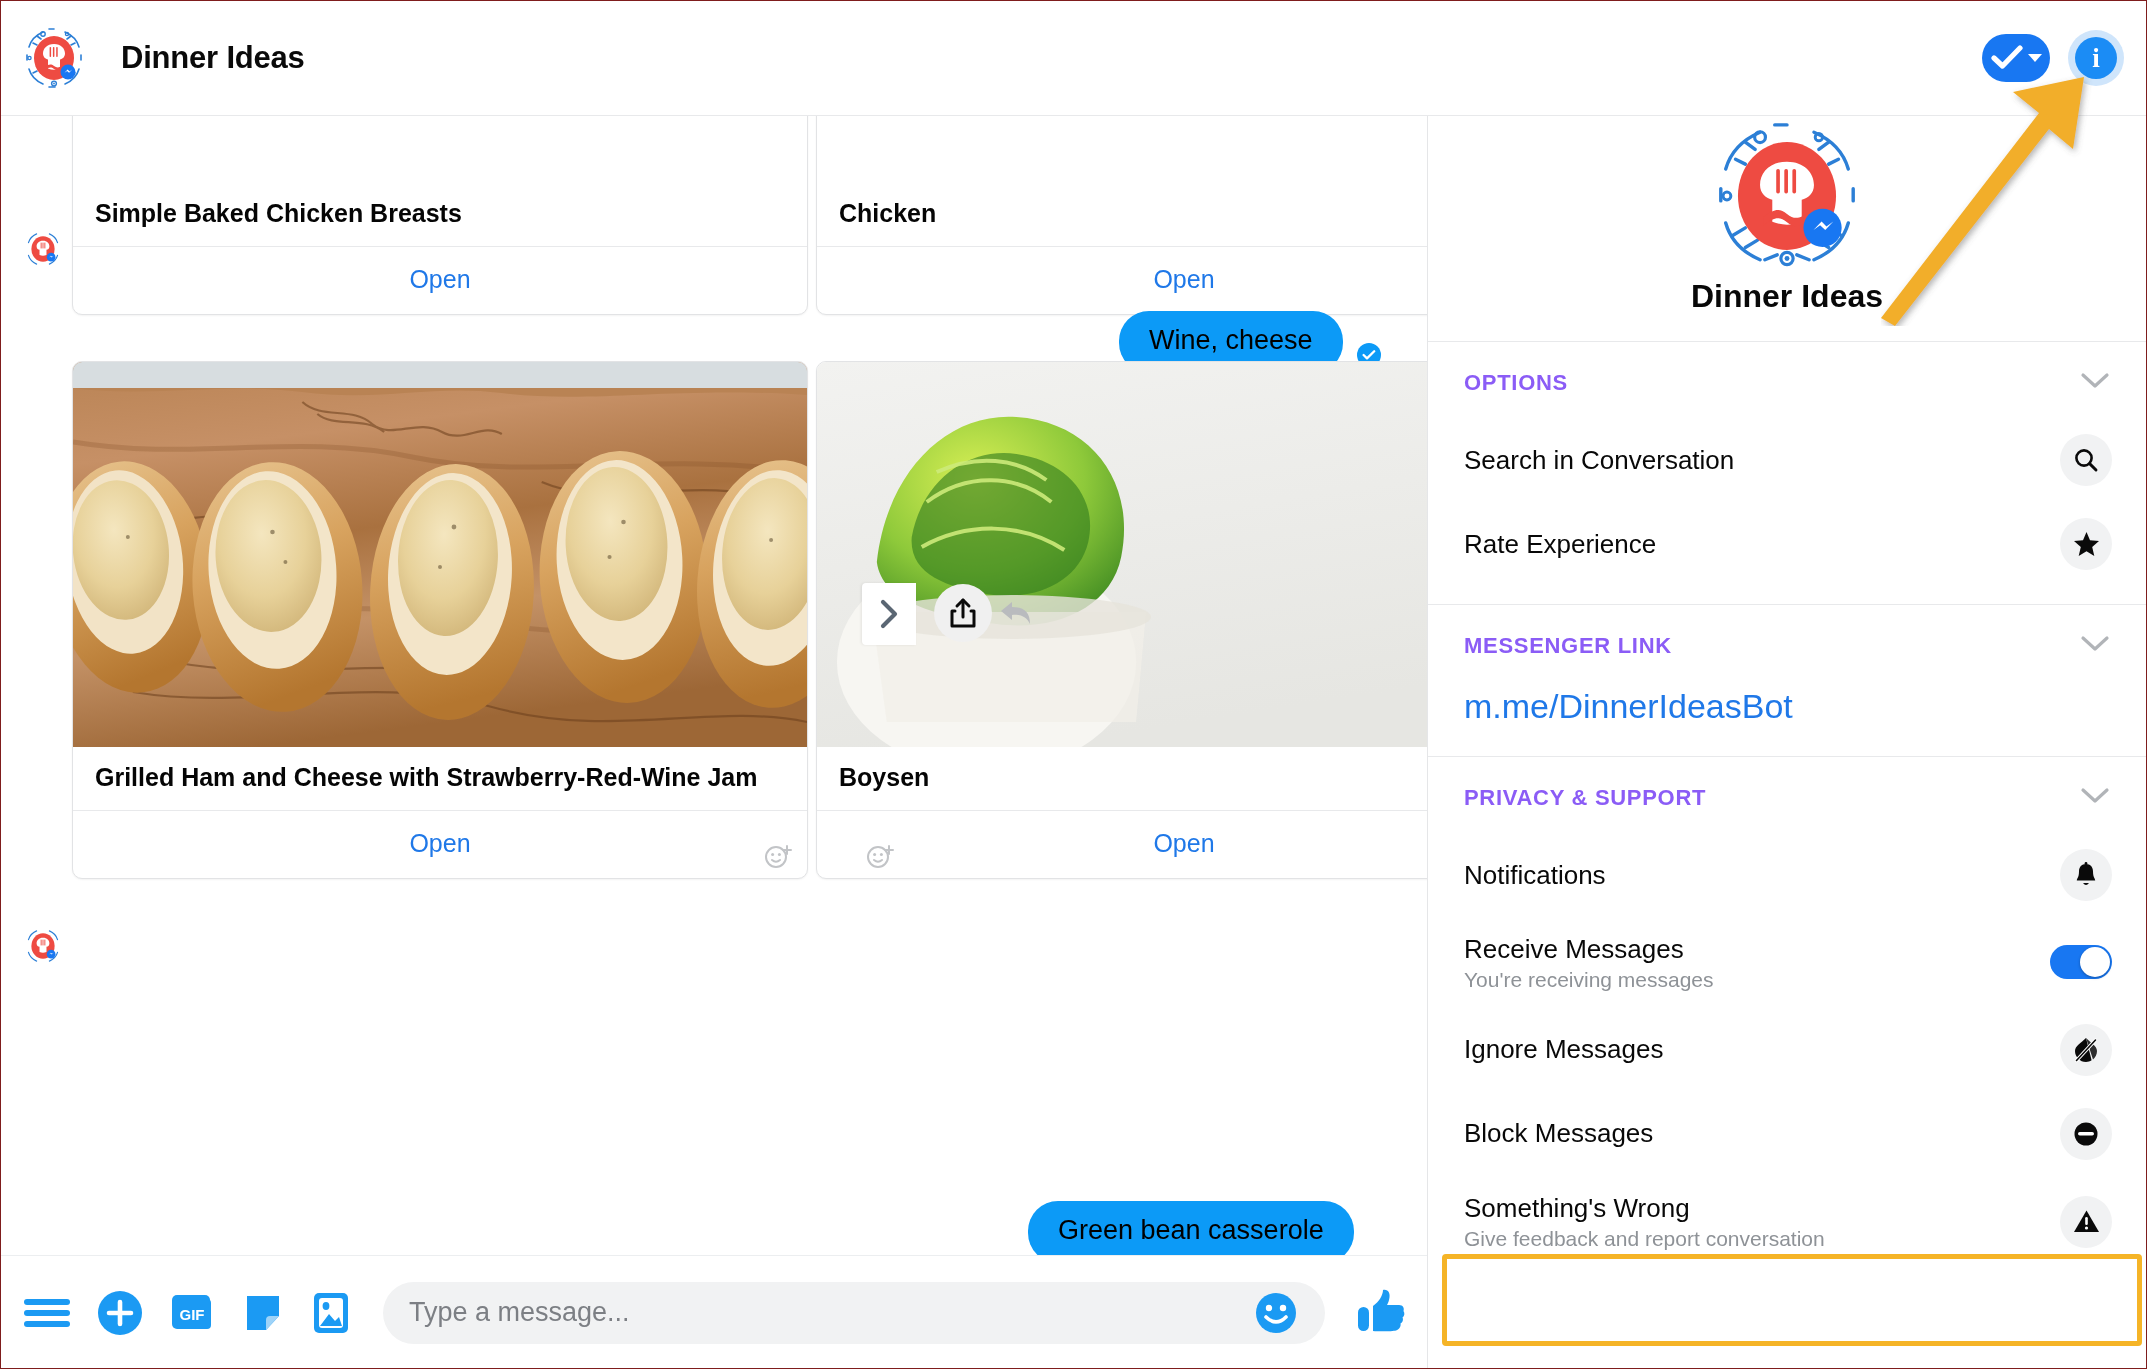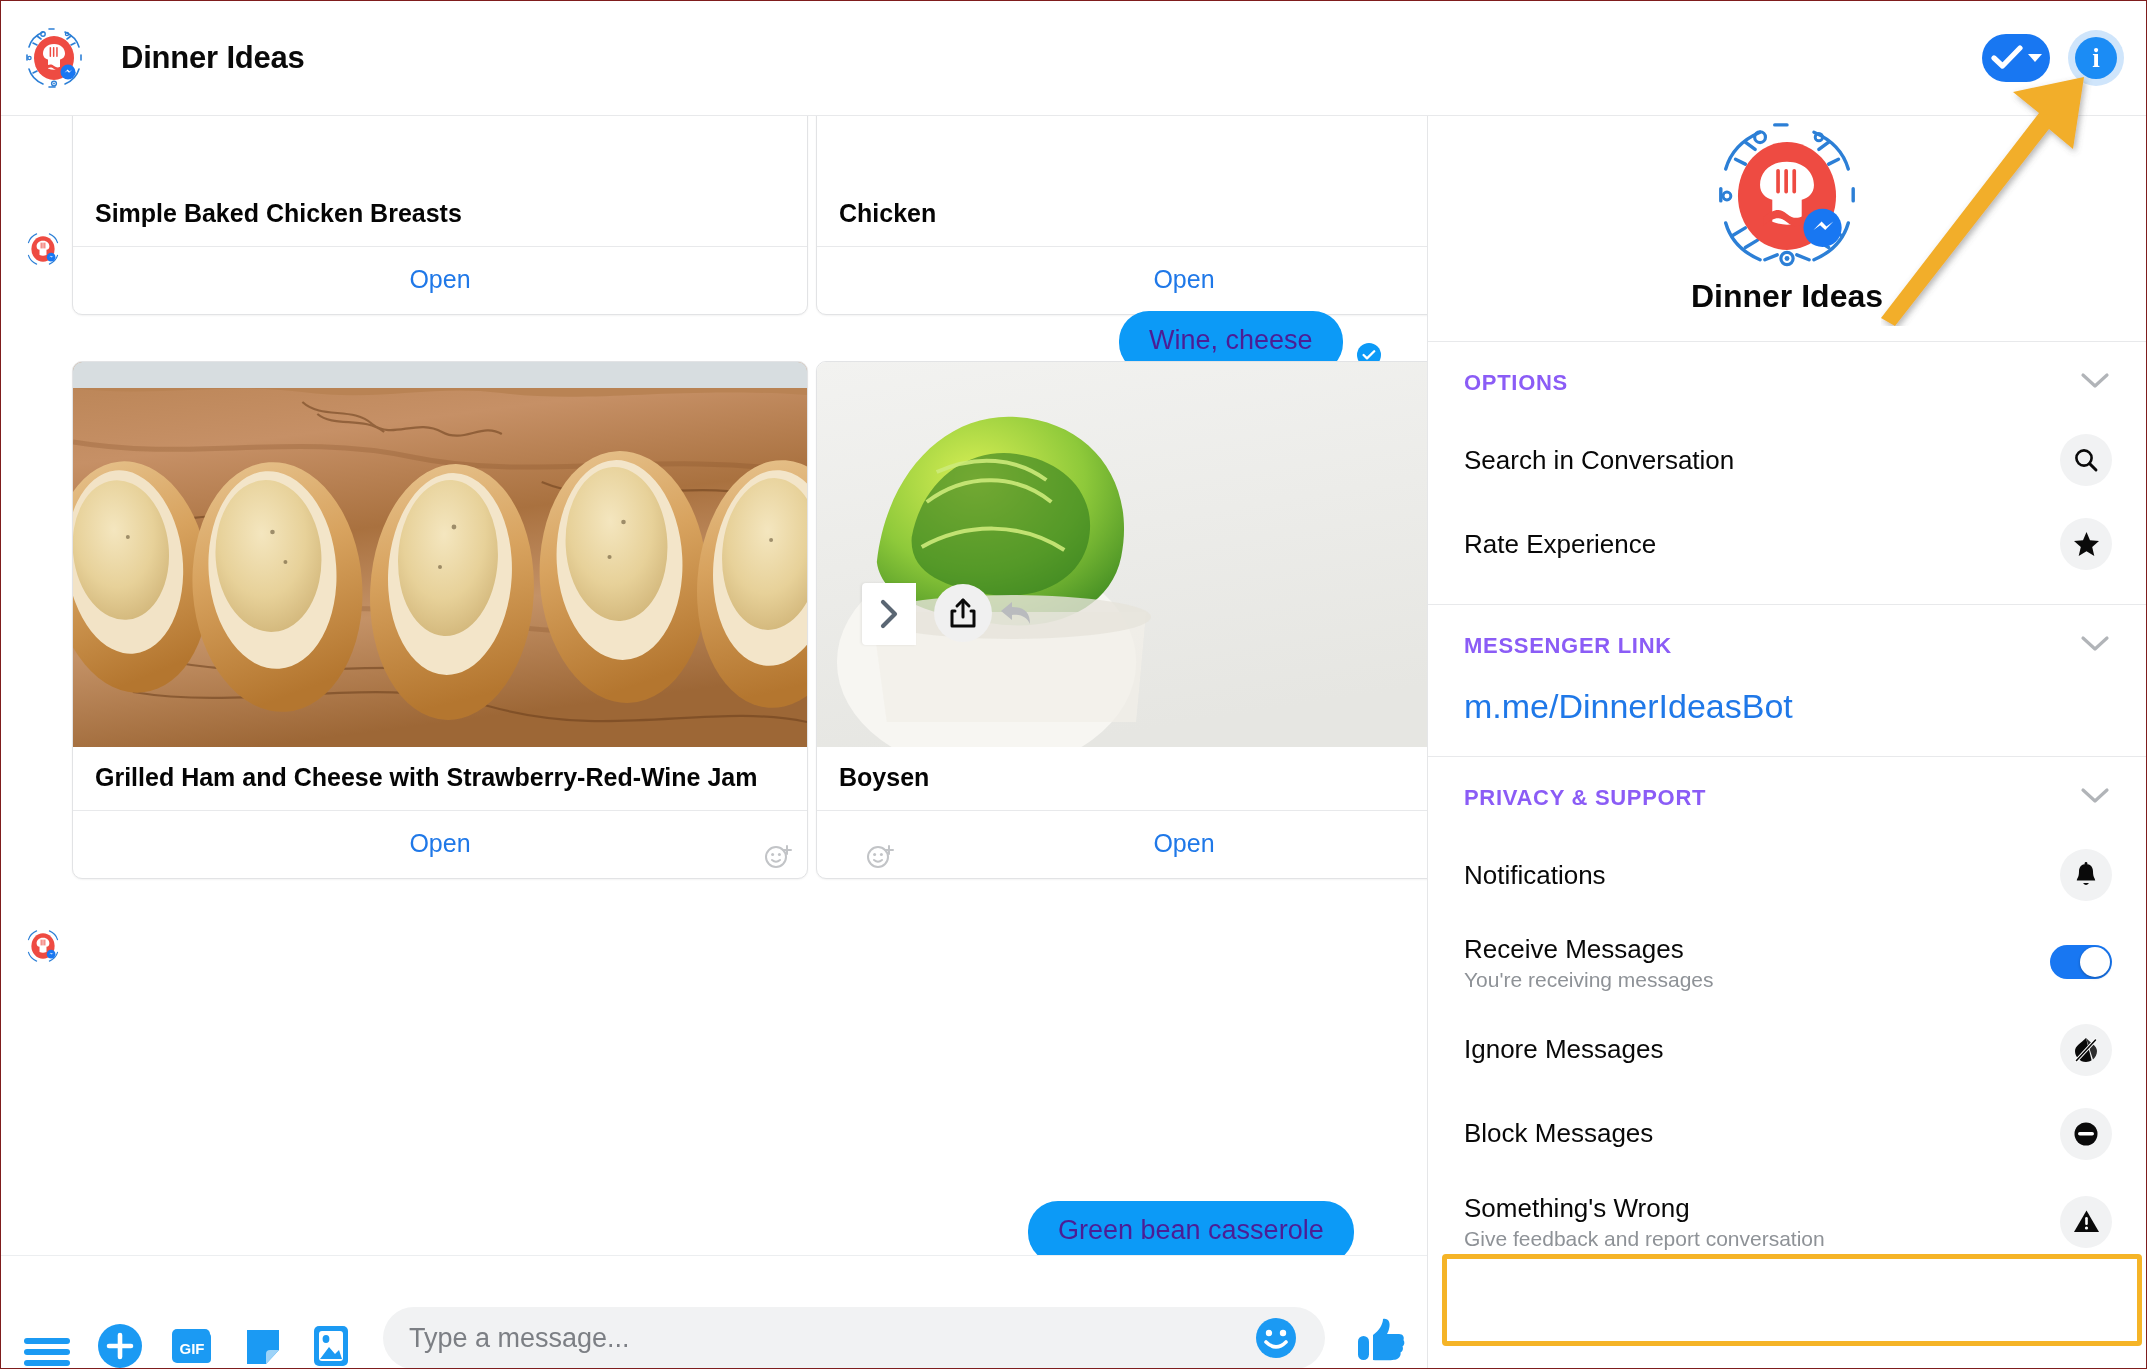--- a/index.html
+++ b/index.html
@@ -98,21 +98,21 @@
   .card-divider { height: 1px; background: #e8e9eb; }
   .card-btn {
     text-align: center; color: #1f78e8;
     font-size: 25px; padding: 18px 0 20px 0;
     cursor: pointer;
   }
   .card-img { width: 100%; height: 100%; display: block; }
 
   
   .bubble-out {
-    background: #0c9af7; color: #4c1d95;
+    background: #0c9af7; color: #000000;
     border-radius: 30px;
     font-size: 27px;
     padding: 14px 30px 17px 30px;
     white-space: nowrap;
     display: inline-block;
   }
   .bubble-in {
     background: #e9eaeb; color: #050505;
     border-radius: 30px;
     font-size: 27px;
@@ -157,21 +157,21 @@
     color: #bfc1c4;
     cursor: pointer;
   }
 
   
   #composer {
     position: absolute; left: 0; top: 1254px;
     width: 1428px; height: 114px;
     background: #fff;
     border-top: 1px solid #eceef0;
-    display: flex; align-items: flex-end;
+    display: flex; align-items: center;
     padding: 0 22px;
     gap: 26px;
     z-index: 30;
   }
   .comp-icon { cursor: pointer; flex: none; display:flex; align-items:center; justify-content:center; }
   .comp-input {
     flex: 1 1 auto; height: 62px;
     background: #f1f2f3; border-radius: 31px;
     display: flex; align-items: center;
     padding: 0 26px;

